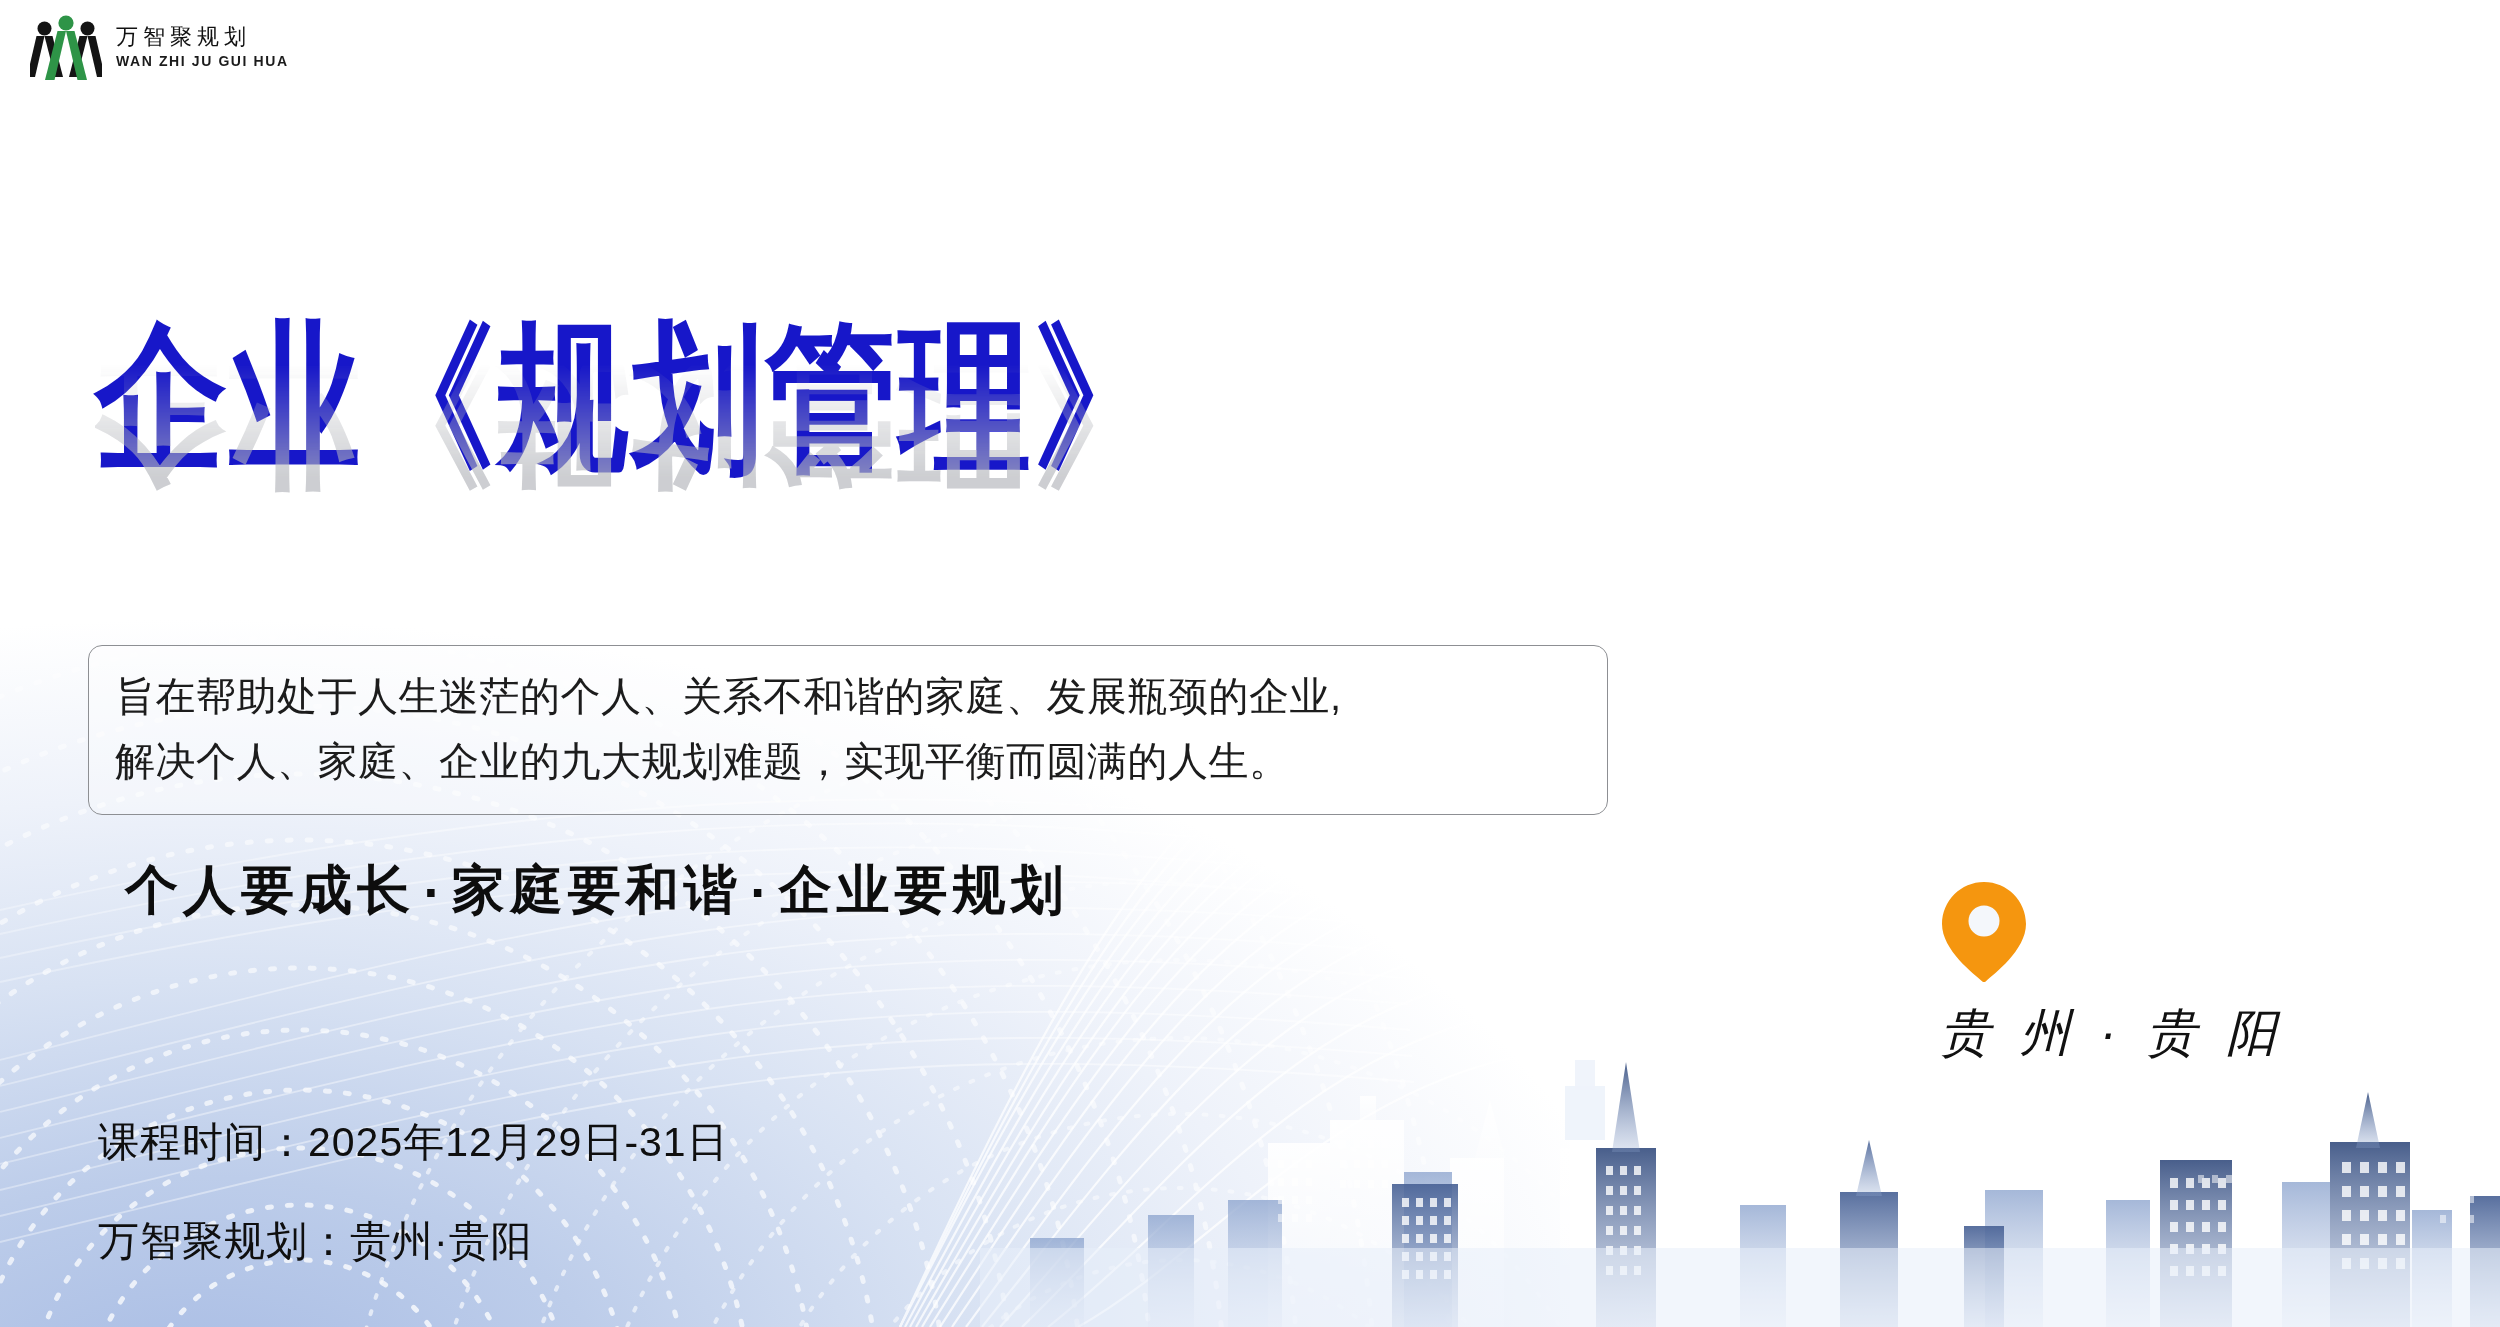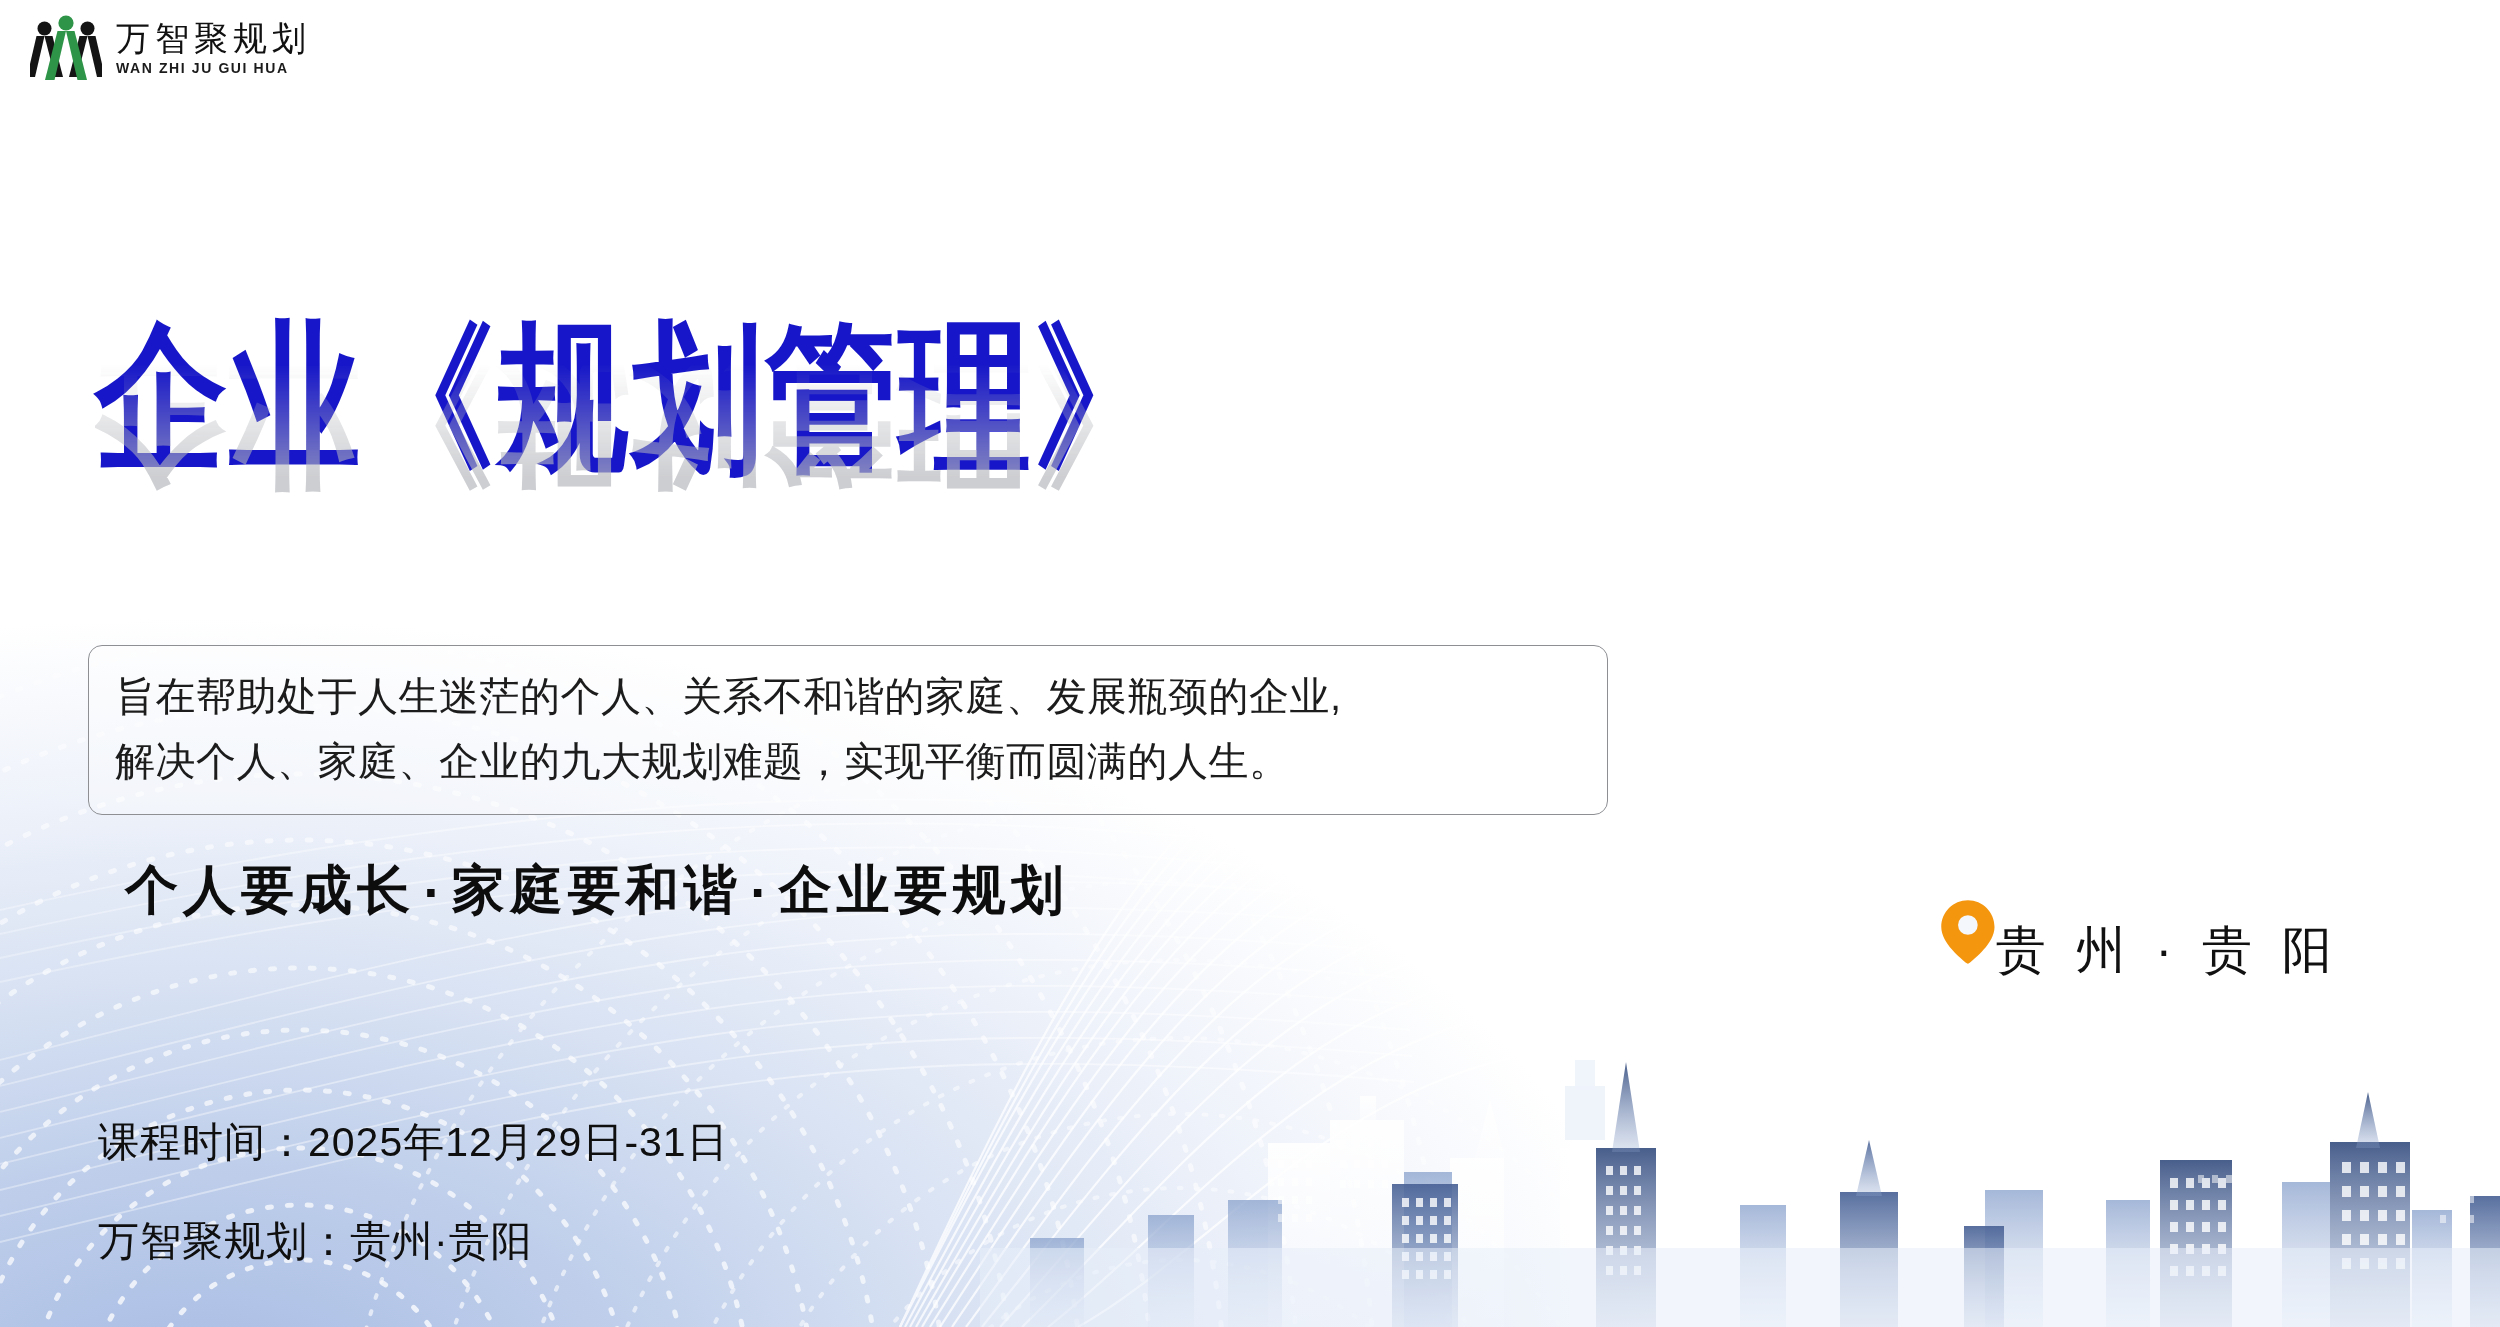--- a/index.html
+++ b/index.html
@@ -43,22 +43,22 @@
     position: absolute;
     left: 30px;
     top: 14px;
     display: flex;
     align-items: center;
     gap: 14px;
   }
   #logo-mark { width: 72px; height: 68px; display:block; }
   #logo-text-col { display: flex; flex-direction: column; justify-content: center; }
   #logo-cn {
-    font-family: Liberation Sans, sans-serif;
-    font-size: 34px;
+    font-family: Liberation Mono, monospace;
+    font-size: 22px;
     letter-spacing: 5px;
     color: #111111;
     line-height: 1.08;
     white-space: nowrap;
   }
   #logo-en {
     font-family: "Liberation Sans", sans-serif;
     font-size: 14px;
     font-weight: 700;
     letter-spacing: 1.6px;
@@ -139,22 +139,23 @@
     white-space: nowrap;
   }
 
   
   #location-badge {
     position: absolute;
     left: 1940px;
     top: 880px;
     width: 400px;
     display: flex;
-    flex-direction: row;
-    align-items: flex-end;
+    flex-direction: column;
+    align-items: flex-start;
+    font-style: italic;
   }
   #pin-icon { width: 88px; height: 104px; display: block; }
   #location-name {
     margin-top: 16px;
     font-family: "Liberation Sans", "DejaVu Sans", sans-serif;
     font-size: 50px;
     font-weight: 400;
     color: #111111;
     letter-spacing: 8px;
     white-space: nowrap;

